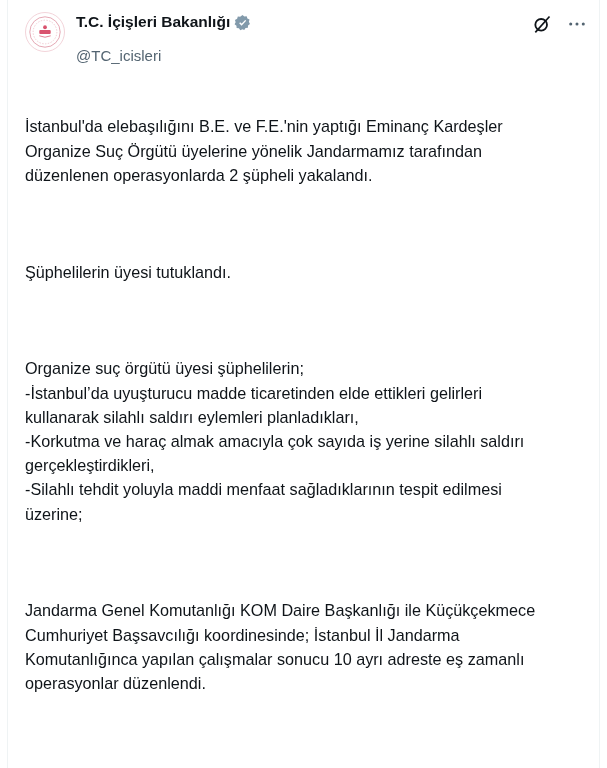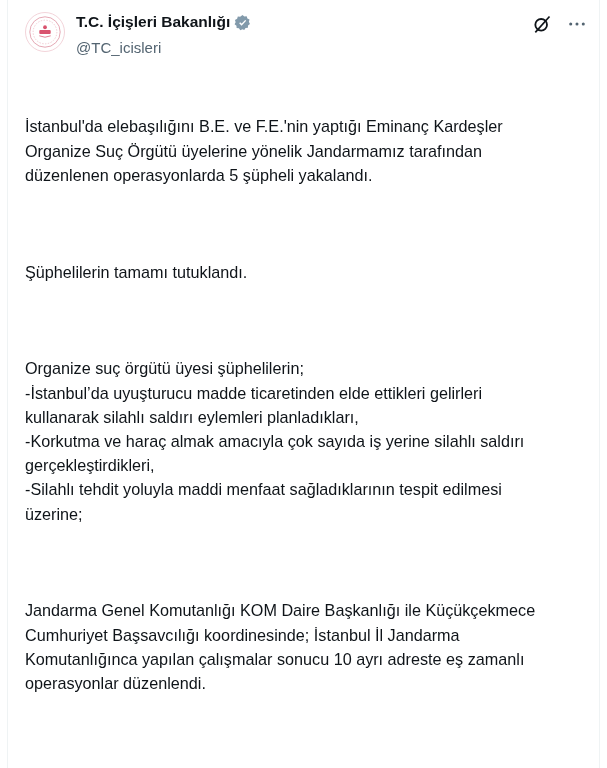--- a/index.html
+++ b/index.html
@@ -4,21 +4,21 @@
 <style>
   html, body { margin: 0; padding: 0; background: #ffffff; }
   body { width: 607px; height: 768px; overflow: hidden; position: relative; font-family: "Liberation Sans", "DejaVu Sans", sans-serif; color: #0f1419; }
   .card { position: absolute; left: 7px; top: 0; width: 593px; height: 768px; border-left: 1px solid #eff3f4; border-right: 1px solid #eff3f4; box-sizing: border-box; padding-left: 16px; }
   .header { position: absolute; left: 17px; top: 11px; right: 10px; height: 44px; }
   .avatar { position: absolute; left: 0; top: 1px; width: 40px; height: 40px; border-radius: 50%; background: #fff; border: 1px solid #f3d4da; box-sizing: border-box; }
   .avatar svg { width: 100%; height: 100%; }
   .names { position: absolute; left: 51px; top: 1px; }
   .display-name { font-size: 15.5px; font-weight: bold; color: #0f1419; line-height: 20px; display: inline-flex; align-items: center; }
   .verified { width: 17px; height: 17px; margin-left: 4px; display: inline-block; }
-  .handle { font-size: 15px; color: #536471; line-height: 20px; margin-top: 6px; }
+  .handle { font-size: 15px; color: #536471; line-height: 20px; margin-top: 14px; }
   .actions { position: absolute; right: 2px; top: 2px; display: flex; align-items: center; }
   .grok-btn { width: 22px; height: 22px; display: flex; align-items: center; justify-content: center; margin-right: 14px; }
   .more-btn { width: 20px; height: 20px; display: flex; align-items: center; justify-content: center; }
   .tweet-body { position: absolute; left: 17px; top: 66px; width: 570px; font-size: 16.2px; line-height: 24.2px; color: #0f1419; white-space: pre-wrap; }
   .para { margin: 0 0 24.2px 0; }
 </style>
 </head>
 <body>
 
 <div class="card">
@@ -55,22 +55,22 @@
           <circle cx="10" cy="3" r="1.7" fill="#536471"></circle>
           <circle cx="17" cy="3" r="1.7" fill="#536471"></circle>
         </svg>
       </div>
     </div>
   </div>
 
   <div class="tweet-body">
     <p class="para">İstanbul'da elebaşılığını B.E. ve F.E.'nin yaptığı Eminanç Kardeşler
 Organize Suç Örgütü üyelerine yönelik Jandarmamız tarafından
-düzenlenen operasyonlarda 5 şüpheli yakalandı.</p>
-    <p class="para">Şüphelilerin tamamı tutuklandı.</p>
+düzenlenen operasyonlarda 2 şüpheli yakalandı.</p>
+    <p class="para">Şüphelilerin üyesi tutuklandı.</p>
     <p class="para">Organize suç örgütü üyesi şüphelilerin;
 -İstanbul’da uyuşturucu madde ticaretinden elde ettikleri gelirleri
 kullanarak silahlı saldırı eylemleri planladıkları,
 -Korkutma ve haraç almak amacıyla çok sayıda iş yerine silahlı saldırı
 gerçekleştirdikleri,
 -Silahlı tehdit yoluyla maddi menfaat sağladıklarının tespit edilmesi
 üzerine;</p>
     <p class="para">Jandarma Genel Komutanlığı KOM Daire Başkanlığı ile Küçükçekmece
 Cumhuriyet Başsavcılığı koordinesinde; İstanbul İl Jandarma
 Komutanlığınca yapılan çalışmalar sonucu 10 ayrı adreste eş zamanlı

